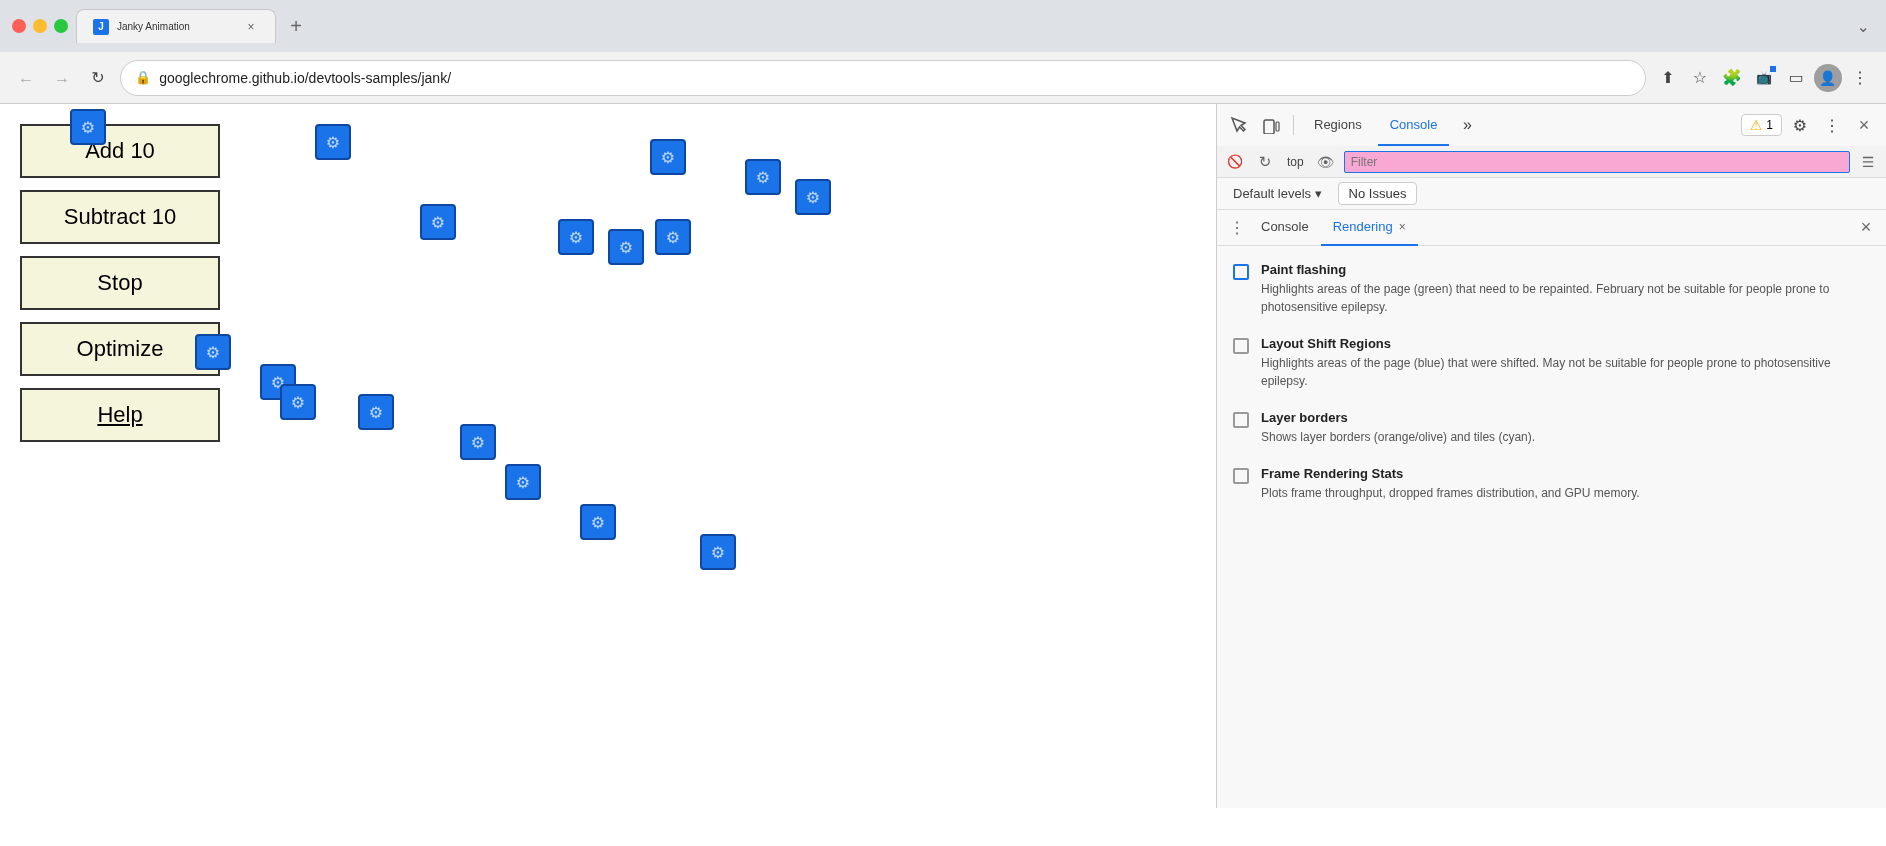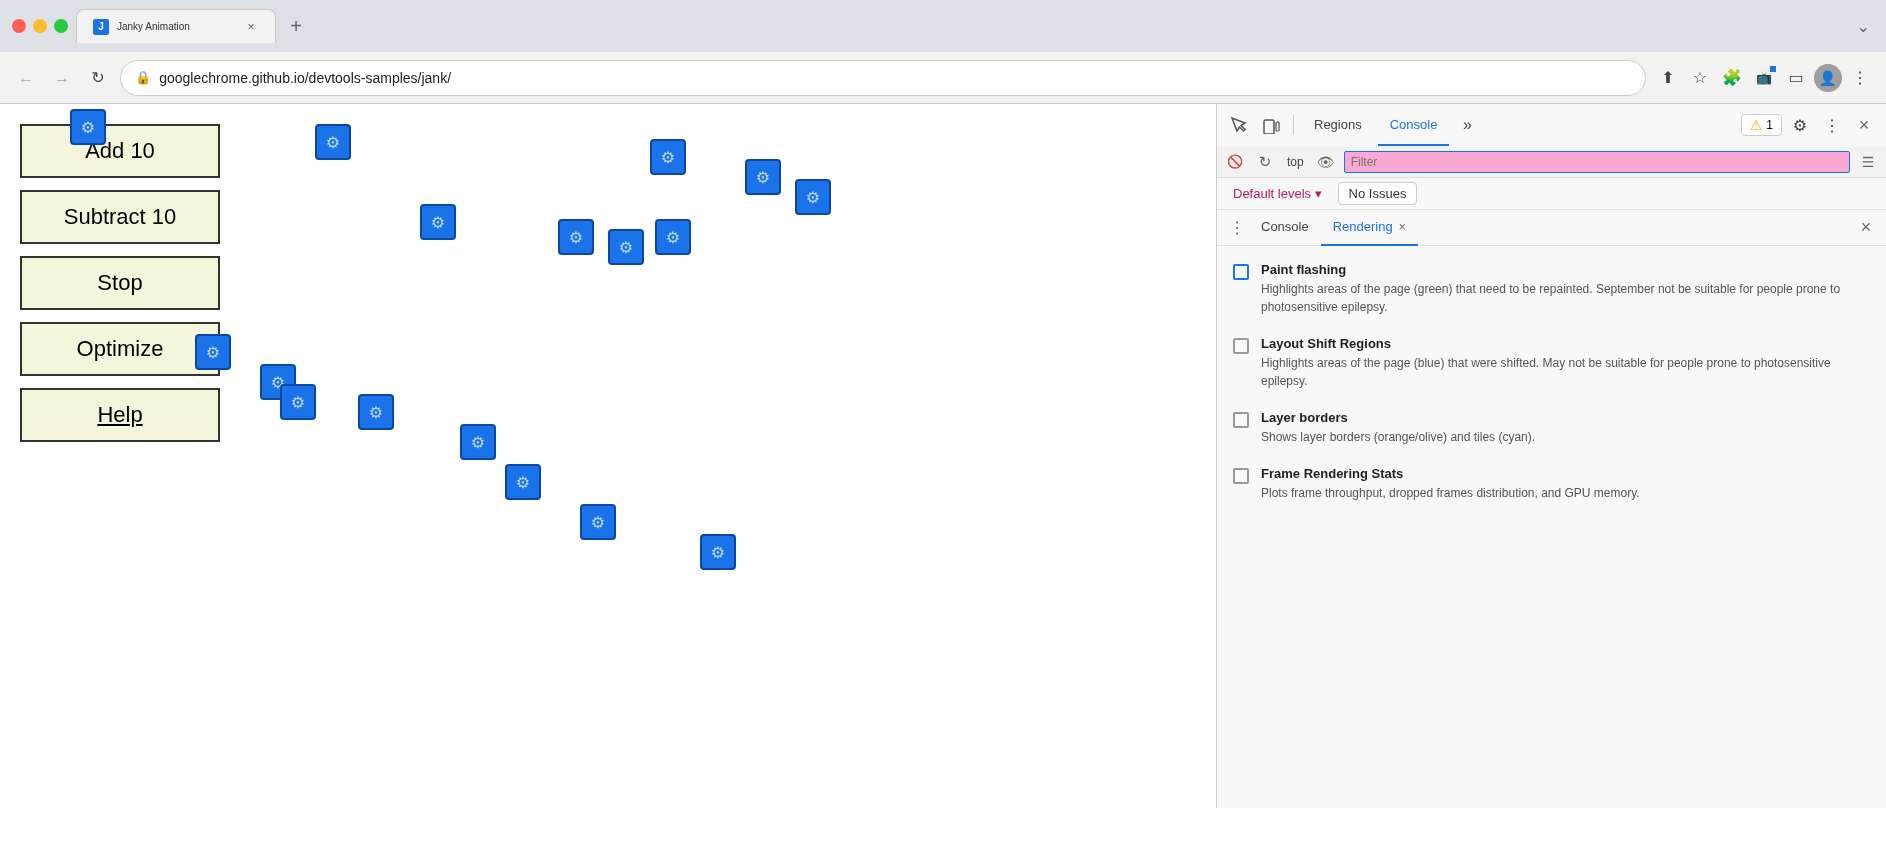--- a/index.html
+++ b/index.html
@@ -47,21 +47,21 @@
     .dt-spacer { flex: 1; }
     .dt-warning-badge { display: flex; align-items: center; gap: 4px; background: #fff; border: 1px solid #ccc; border-radius: 4px; padding: 2px 8px; font-size: 12px; cursor: pointer; }
     .dt-warning-icon { color: #f9ab00; font-size: 14px; }
     .dt-close-btn { width: 28px; height: 28px; display: flex; align-items: center; justify-content: center; cursor: pointer; color: #666; font-size: 18px; }
     .devtools-filter-bar { display: flex; align-items: center; height: 32px; padding: 0 6px; gap: 6px; background: #f2f2f2; border-bottom: 1px solid #ddd; }
     .filter-icon-btn { width: 24px; height: 24px; display: flex; align-items: center; justify-content: center; color: #666; font-size: 13px; cursor: pointer; }
     .filter-input { flex: 1; height: 22px; border: 1px solid #1a73e8; border-radius: 2px; padding: 0 6px; font-size: 12px; color: #333; background: #f9a8d4; outline: none; }
     .filter-extra-btn { width: 24px; height: 24px; display: flex; align-items: center; justify-content: center; color: #666; font-size: 14px; cursor: pointer; }
 
     .devtools-levels-bar { display: flex; align-items: center; height: 32px; padding: 0 8px; gap: 8px; border-bottom: 1px solid #ddd; background: #f8f8f8; }
-    .default-levels-btn { display: flex; align-items: flex-start; gap: 4px; font-size: 13px; color: #be185d; cursor: pointer; background: none; border: none; padding: 4px 8px; border-radius: 4px; }
+    .default-levels-btn { display: flex; align-items: flex-start; gap: 4px; font-size: 13px; color: #404040; cursor: pointer; background: none; border: none; padding: 4px 8px; border-radius: 4px; }
     .no-issues-btn { font-size: 13px; color: #333; cursor: pointer; background: #fff; border: 1px solid #ccc; padding: 3px 10px; border-radius: 4px; }
 
     
     .rendering-tabs { display: flex; align-items: center; padding: 0 8px; border-bottom: 1px solid #ddd; height: 36px; background: #f8f8f8; }
     .more-btn { width: 24px; height: 24px; display: flex; align-items: center; justify-content: center; color: #666; font-size: 16px; cursor: pointer; }
     .rendering-tab { padding: 0 12px; height: 36px; display: flex; align-items: center; font-size: 13px; color: #444; cursor: pointer; border-bottom: 2px solid transparent; gap: 6px; }
     .rendering-tab.active { color: #1a73e8; border-bottom-color: #1a73e8; }
     .rendering-tab-close { font-size: 12px; color: #666; }
     .rendering-close-btn { margin-left: auto; width: 24px; height: 24px; display: flex; align-items: center; justify-content: center; color: #666; font-size: 18px; cursor: pointer; }
 
@@ -213,21 +213,21 @@
       </div>
       <div class="rendering-close-btn" style="margin-left:auto;">×</div>
     </div>
 
     <div class="rendering-options">
 
       <div class="render-option">
         <div style="width:16px; height:16px; margin-top:2px; flex-shrink:0; border:2px solid #1a73e8; border-radius:2px; cursor:pointer; background:transparent; display:flex; align-items:center; justify-content:center;"></div>
         <div class="render-option-text">
           <span class="render-option-title">Paint flashing</span>
-          <span class="render-option-desc">Highlights areas of the page (green) that need to be repainted. September not be suitable for people prone to photosensitive epilepsy.</span>
+          <span class="render-option-desc">Highlights areas of the page (green) that need to be repainted. February not be suitable for people prone to photosensitive epilepsy.</span>
         </div>
       </div>
 
       <div class="render-option">
         <div class="render-checkbox-wrapper"></div>
         <div class="render-option-text">
           <span class="render-option-title">Layout Shift Regions</span>
           <span class="render-option-desc">Highlights areas of the page (blue) that were shifted. May not be suitable for people prone to photosensitive epilepsy.</span>
         </div>
       </div>

